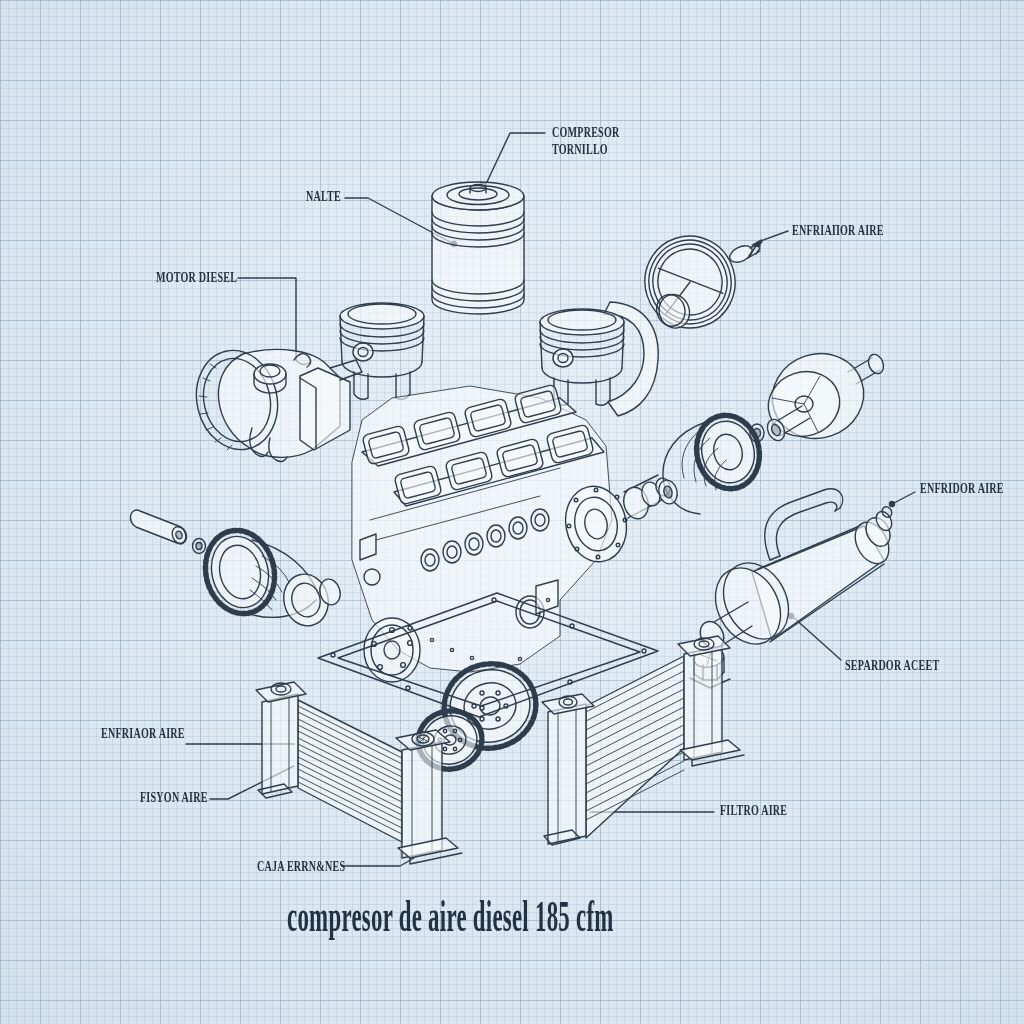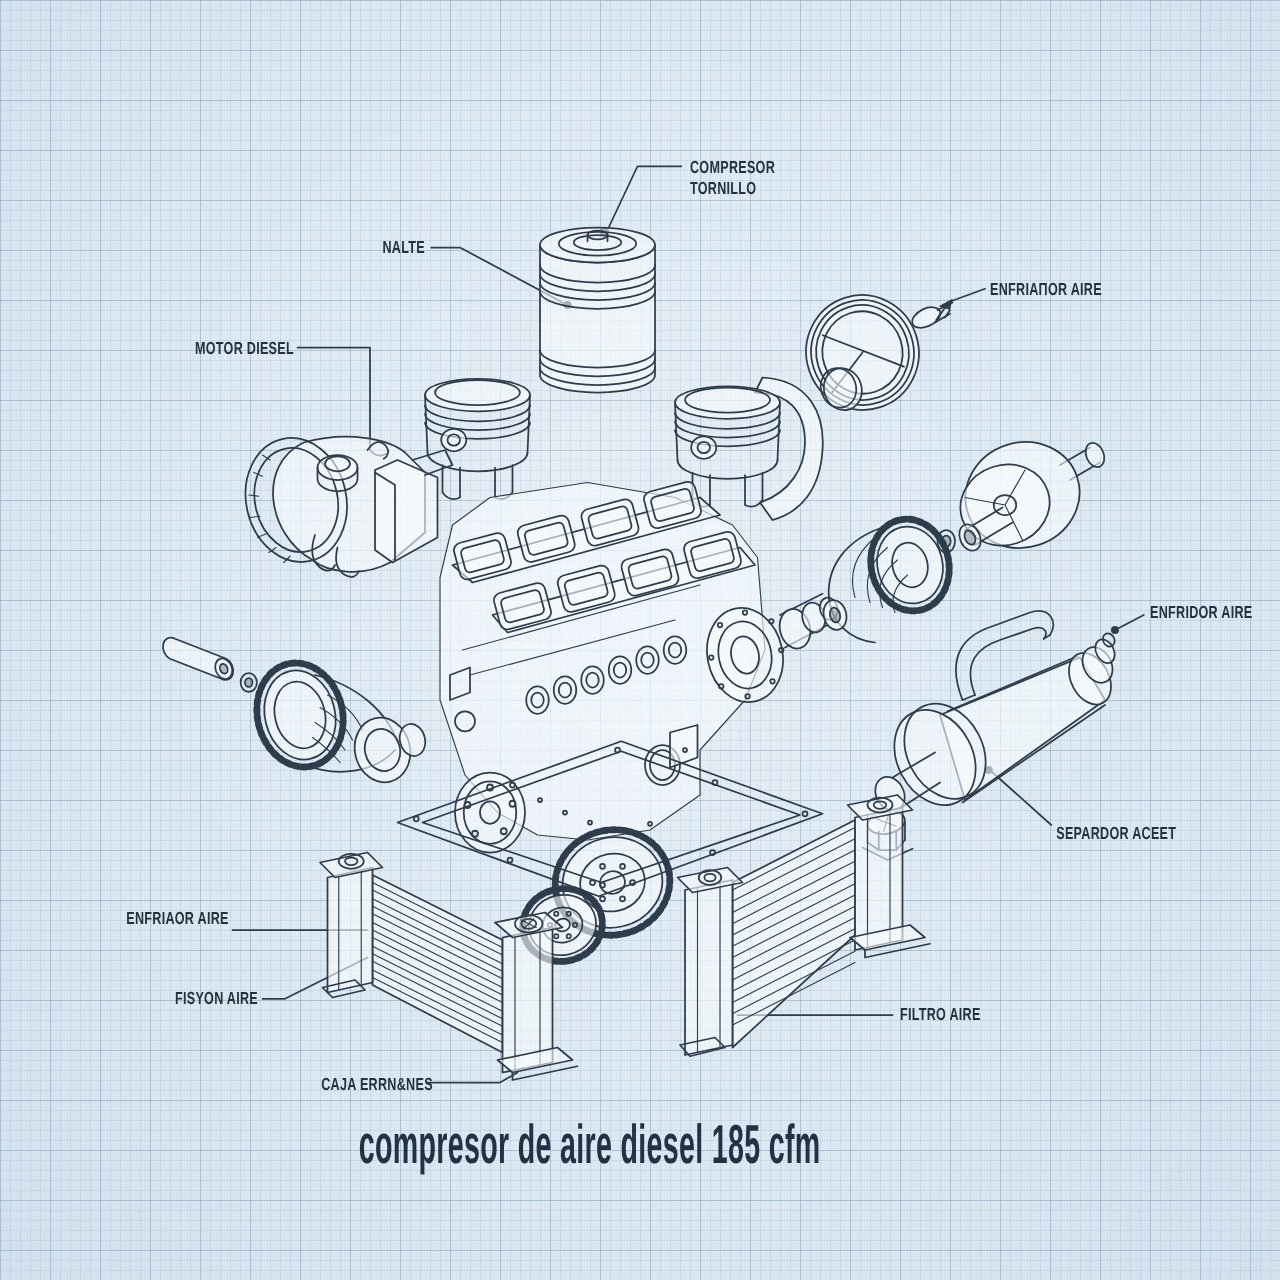--- a/index.html
+++ b/index.html
@@ -7,21 +7,21 @@
     position:relative;
     width:1024px;height:1024px;
     overflow:hidden;
     background-color:#dde8f1;
     background-image:
       radial-gradient(ellipse at 50% 45%, rgba(255,255,255,0.30) 0%, rgba(210,226,240,0.12) 60%, rgba(186,207,226,0.28) 100%),
       repeating-linear-gradient(to right,  rgba(128,158,186,0.50) 0px, rgba(128,158,186,0.50) 1px, transparent 1px, transparent 40px),
       repeating-linear-gradient(to bottom, rgba(128,158,186,0.50) 0px, rgba(128,158,186,0.50) 1px, transparent 1px, transparent 40px),
       repeating-linear-gradient(to right,  rgba(152,182,207,0.32) 0px, rgba(152,182,207,0.32) 1px, transparent 1px, transparent 8px),
       repeating-linear-gradient(to bottom, rgba(152,182,207,0.32) 0px, rgba(152,182,207,0.32) 1px, transparent 1px, transparent 8px);
-    font-family:Liberation Sans, sans-serif;
+    font-family:Liberation Serif, serif;
   }
   #diagram{position:absolute;left:0;top:0;}
   #diagram path,#diagram ellipse,#diagram circle,#diagram line,#diagram rect,#diagram polygon{
     stroke:#2e3c4c;stroke-width:1.4;fill:none;stroke-linecap:round;stroke-linejoin:round;
   }
   #diagram .f{fill:rgba(247,250,252,0.62);}
   #diagram .ink{fill:#2e3c4c;stroke:none;}
   #diagram .dk{fill:rgba(46,60,76,0.30);}
   #diagram .teeth{stroke-width:5.5;stroke-dasharray:3.5 3;}
   #diagram .thin{stroke-width:0.9;}

